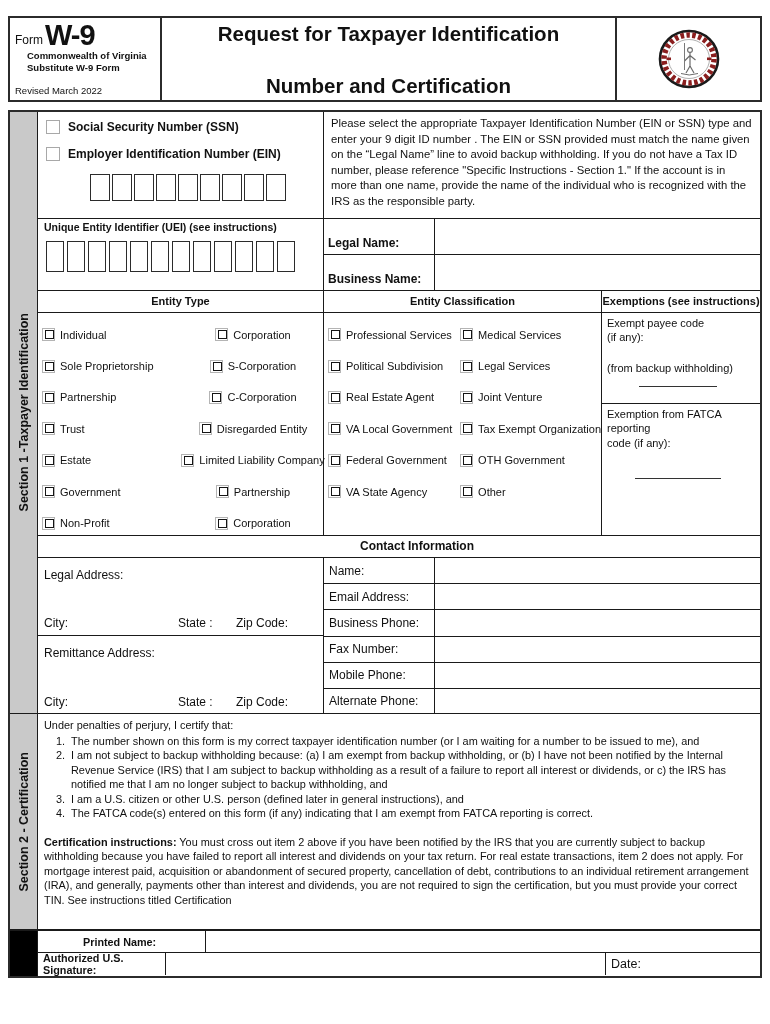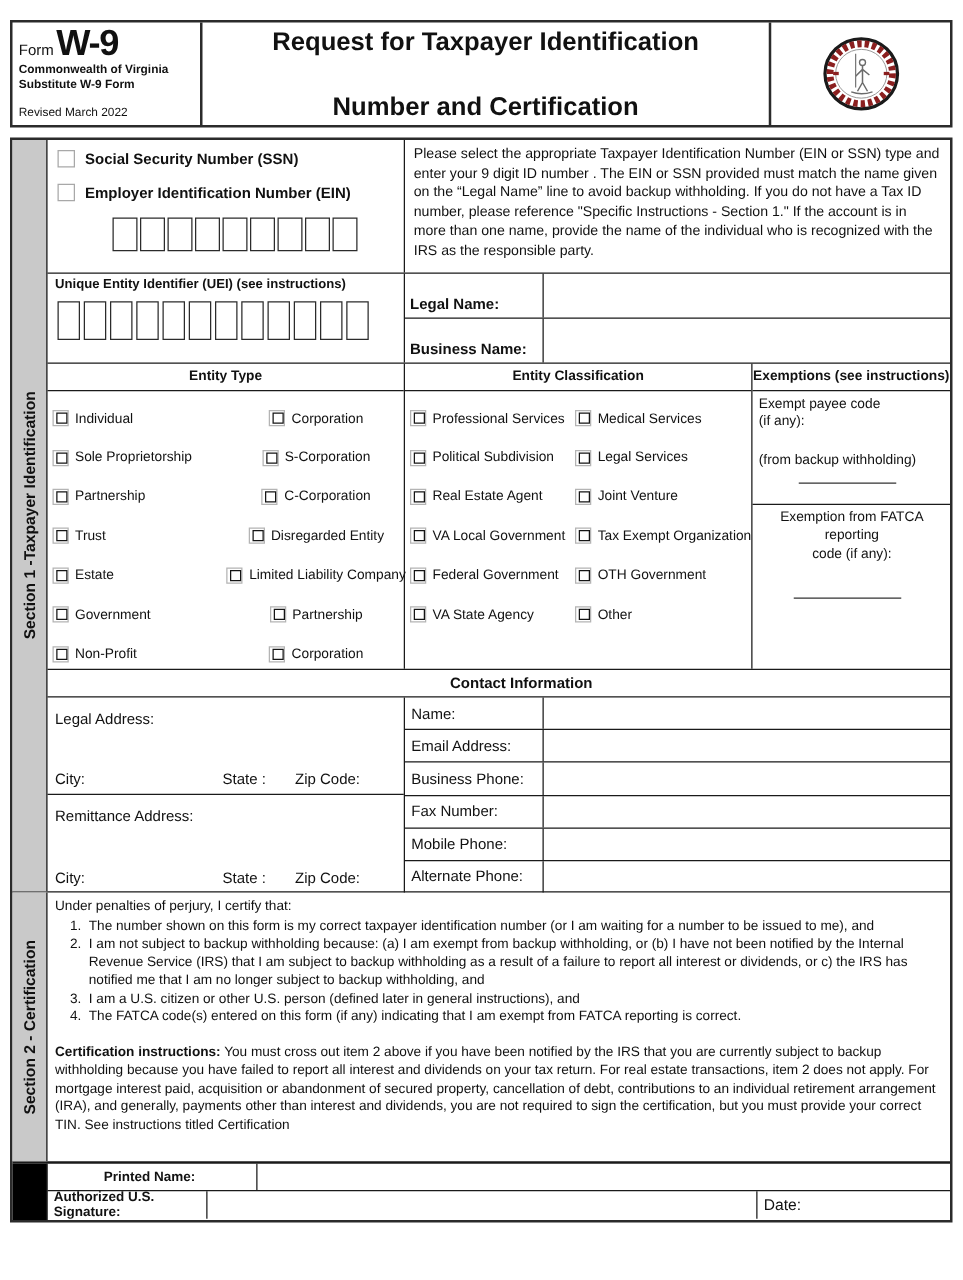--- a/index.html
+++ b/index.html
@@ -6,21 +6,21 @@
   html,body { width:770px; height:1024px; background:#ffffff; font-family:"Liberation Sans", sans-serif; color:#111; }
   .page { position:relative; width:770px; height:1024px; background:#fff; overflow:hidden; }
   .form { position:absolute; left:8px; top:16px; width:754px; }
 
   
   .hdr { display:flex; height:86px; border:2px solid #2b2b2b; background:#fff; }
   .hdr-c1 { width:152px; border-right:2px solid #2b2b2b; padding:3px 5px 2px 5px; display:flex; flex-direction:column; }
   .formline { display:flex; align-items:flex-end; line-height:1; }
   .formline .small { font-size:12px; padding-bottom:4px; }
   .formline .big { font-size:29px; font-weight:bold; letter-spacing:-1px; margin-left:2px; }
-  .orgline { font-size:9.5px; font-weight:bold; line-height:1.25; }
+  .orgline { font-size:9.5px; font-weight:bold; line-height:1.25;margin-left:12px; }
   .revline { font-size:9.5px; margin-top:auto; padding-bottom:2px; }
   .hdr-c2 { flex:1; display:flex; flex-direction:column; justify-content:space-between; align-items:center; border-right:2px solid #2b2b2b;gap:20px; }
   .titleln { font-size:20.5px; font-weight:bold; line-height:1.55; }
   .hdr-c3 { width:143px; display:flex; align-items:center; justify-content:center; }
 
   
   .main { margin-top:8px; border:2px solid #2b2b2b; }
   .band { display:flex; }
   .side { width:28px; flex:0 0 28px; border-right:1.5px solid #1a1a1a; background:#c9c9c9; display:flex; align-items:center; justify-content:center; }
   .side.blackbar { background:#000; }
@@ -64,21 +64,21 @@
   .colET .cbcol1 { width:142px; }
   .colET .cbcol2 { width:138px; }
   .colEC .cbcol1 { width:142px; }
   .colEC .cbcol2 { flex:1; }
   .cbrow { height:31.4px; display:flex; align-items:center; gap:5px; }
   .cbcol2.centerit .cbrow { justify-content:center; }
   .cb { width:13px; height:13px; border:1px solid #b4b4b4; background:#fff; flex:0 0 13px; position:relative; }
   .cb::after { content:""; position:absolute; left:2px; top:1px; width:7px; height:7px; border:1.5px solid #151515; background:#fff; }
   .cblbl { font-size:11px; white-space:nowrap; }
   .excell1 { height:91px; border-bottom:1px solid #1a1a1a; padding:3px 4px 0 5px; font-size:11px; line-height:1.3; }
-  .excell2 { flex:1; padding:3px 4px 0 5px; font-size:11px; line-height:1.3;text-align:center; }
+  .excell2 { flex:1; padding:3px 4px 0 5px; font-size:11px; line-height:1.3; }
   .wline { height:1px; border-bottom:1.6px solid #333; width:78px; }
   .wline.payee { margin:11px 0 0 32px; }
   .wline.fatca { margin:28px 0 0 28px; width:86px; }
   .gapline { height:16px; }
 
   
   .rowD { height:22px; border-bottom:1px solid #1a1a1a; text-align:center; font-weight:bold; font-size:12px; line-height:21px;padding-left:36px; }
 
   
   .rowE { display:flex; height:156px; }

